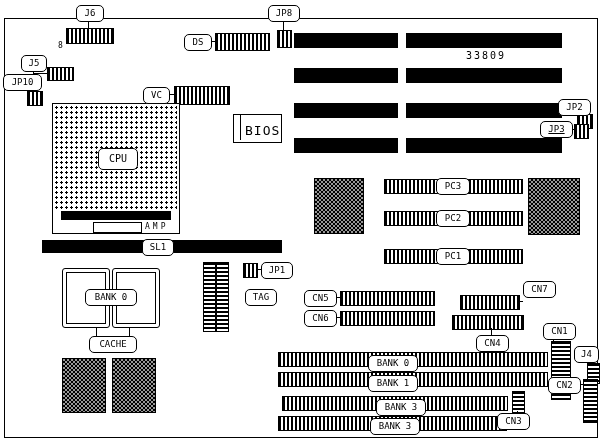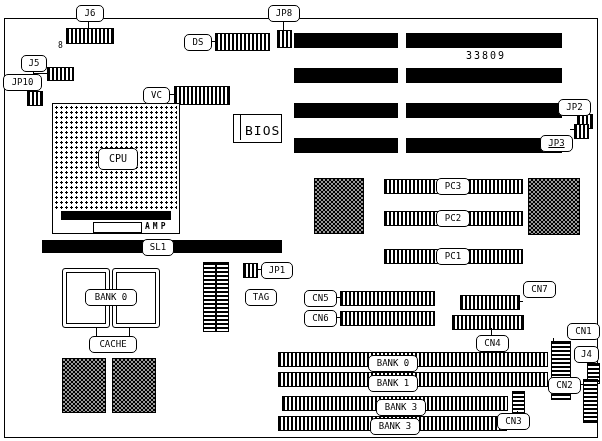--- a/index.html
+++ b/index.html
@@ -87,25 +87,25 @@
   <div class="pins-h" style="left:174px;top:86px;width:54px;height:17px;"></div>
 
   <div class="box" style="left:233px;top:114px;width:47px;height:27px;">
     <div class="line" style="left:6px;top:0;width:1px;height:25px;"></div>
     <span class="txt" style="left:11px;top:8px;font-size:13px;letter-spacing:1px;">BIOS</span>
   </div>
 
   <div class="lbl" style="left:558px;top:99px;width:31px;height:15px;">JP2</div>
   <div class="line" style="left:582px;top:112px;width:1px;height:3px;"></div>
   <div class="pins-h" style="left:577px;top:114px;width:14px;height:13px;"></div>
-  <div class="lbl" style="left:540px;top:135px;width:31px;height:15px;text-decoration:underline;">JP3</div>
+  <div class="lbl" style="left:540px;top:121px;width:31px;height:15px;text-decoration:underline;">JP3</div>
   <div class="line" style="left:570px;top:129px;width:4px;height:1px;"></div>
   <div class="pins-h" style="left:574px;top:124px;width:13px;height:13px;"></div>
 
-  <div class="socket" style="left:52px;top:103px;width:126px;height:129px;font-weight:bold;">
+  <div class="socket" style="left:52px;top:103px;width:126px;height:129px;">
     <div class="socket-dots" style="left:1px;top:1px;width:123px;height:104px;"></div>
     <div class="line" style="left:8px;top:107px;width:110px;height:9px;"></div>
     <div class="box" style="left:40px;top:118px;width:47px;height:9px;"></div>
     <span class="txt" style="left:90px;top:118px;font-size:8px;letter-spacing:3px;background:#fff;padding:0 2px;">AMP</span>
   </div>
   <div class="lbl" style="left:98px;top:148px;width:38px;height:20px;font-size:10px;">CPU</div>
 
   <div class="chip" style="left:314px;top:178px;width:48px;height:54px;"></div>
   <div class="chip" style="left:528px;top:178px;width:50px;height:55px;"></div>
 
@@ -158,21 +158,21 @@
 
   <div class="pins-h" style="left:278px;top:352px;width:268px;height:13px;"></div>
   <div class="lbl" style="left:368px;top:355px;width:48px;height:15px;">BANK 0</div>
   <div class="pins-h" style="left:278px;top:372px;width:268px;height:13px;"></div>
   <div class="lbl" style="left:368px;top:375px;width:48px;height:15px;">BANK 1</div>
   <div class="pins-h" style="left:282px;top:396px;width:224px;height:13px;"></div>
   <div class="lbl" style="left:376px;top:399px;width:48px;height:15px;">BANK 3</div>
   <div class="pins-h" style="left:278px;top:416px;width:227px;height:13px;"></div>
   <div class="lbl" style="left:370px;top:418px;width:48px;height:15px;">BANK 3</div>
 
-  <div class="lbl" style="left:567px;top:323px;width:31px;height:15px;">CN1</div>
+  <div class="lbl" style="left:543px;top:323px;width:31px;height:15px;">CN1</div>
   <div class="line" style="left:553px;top:338px;width:1px;height:3px;"></div>
   <div class="pins-v" style="left:551px;top:341px;width:18px;height:57px;"></div>
 
   <div class="lbl" style="left:574px;top:346px;width:23px;height:15px;">J4</div>
   <div class="line" style="left:592px;top:361px;width:1px;height:2px;"></div>
   <div class="pins-v" style="left:587px;top:363px;width:11px;height:19px;"></div>
 
   <div class="lbl" style="left:548px;top:377px;width:31px;height:15px;">CN2</div>
   <div class="line" style="left:579px;top:384px;width:4px;height:1px;"></div>
   <div class="pins-v" style="left:583px;top:379px;width:13px;height:42px;"></div>

